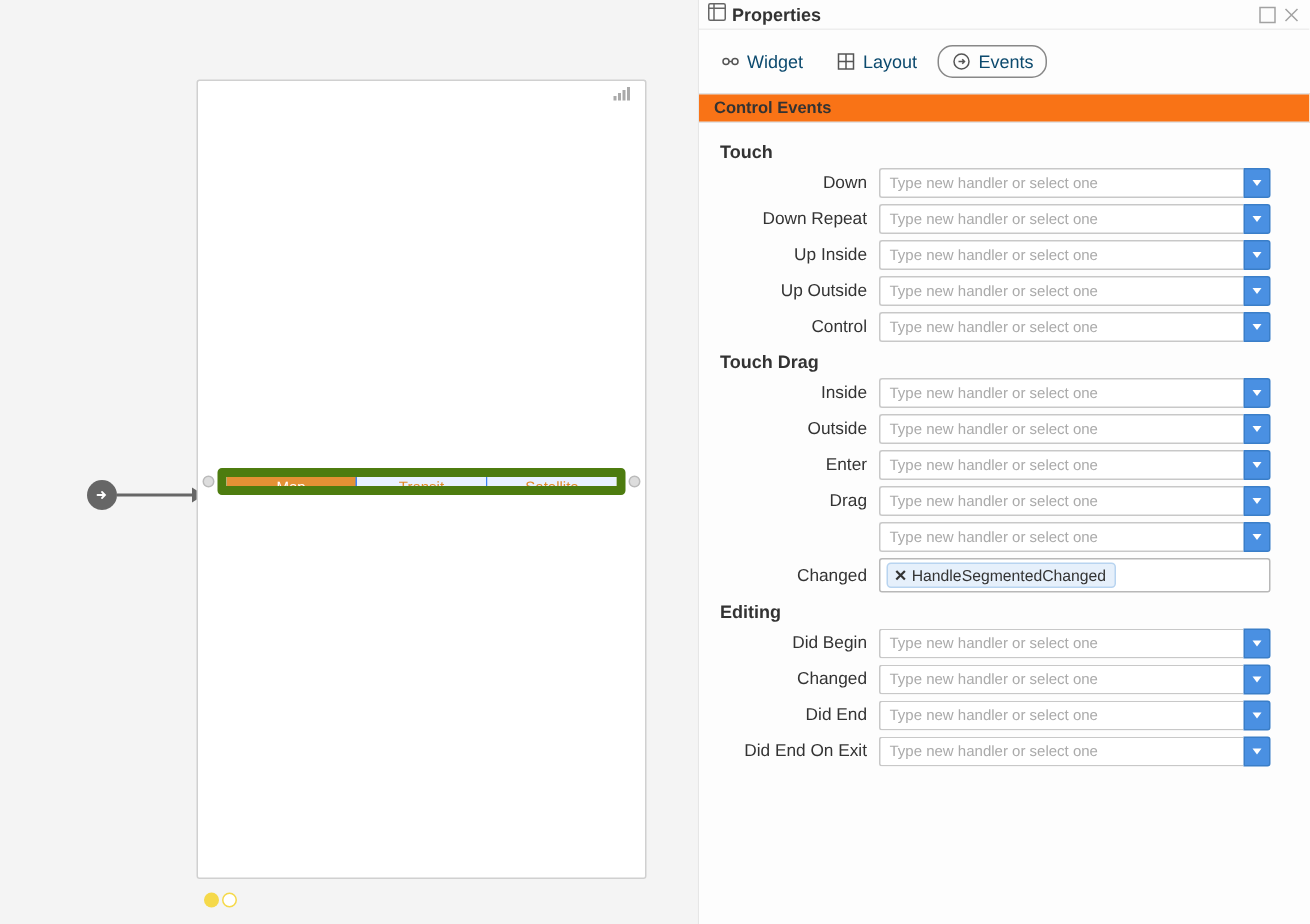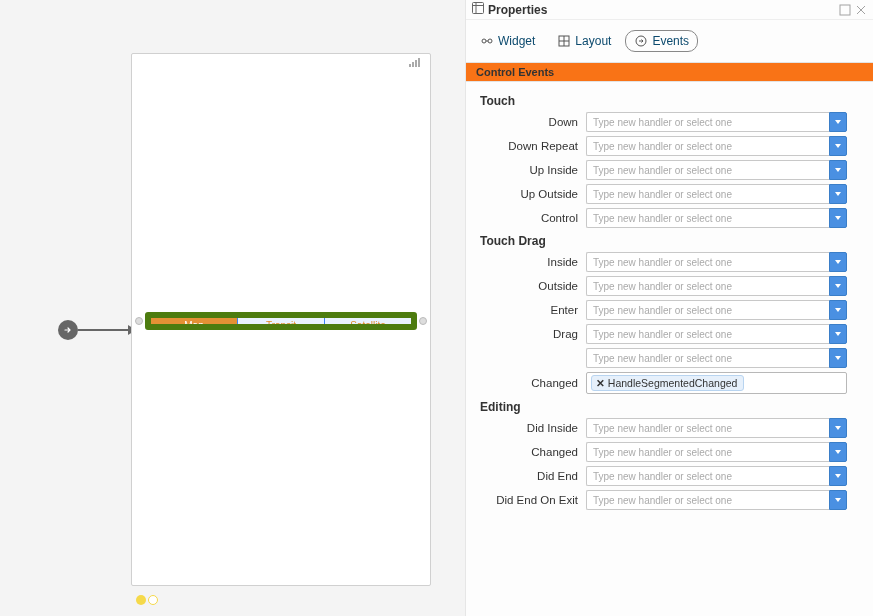--- a/index.html
+++ b/index.html
@@ -306,21 +306,21 @@
         <span class="tag">
           <span class="x">✕</span>
           <span>HandleSegmentedChanged</span>
         </span>
       </div>
     </div>
       </div>
 
     <div class="group-label">Editing</div>
     <div class="row">
-        <div class="row-label">Did Inside</div>
+        <div class="row-label">Did Begin</div>
         <div class="row-field">
           <div class="combo">
             <input placeholder="Type new handler or select one" style="">
             <div class="combo-btn">
               <svg viewBox="0 0 8 8">
                 <path d="M1 2 L4 6 L7 2" fill="#fff"></path>
               </svg>
             </div>
           </div>
         </div>

